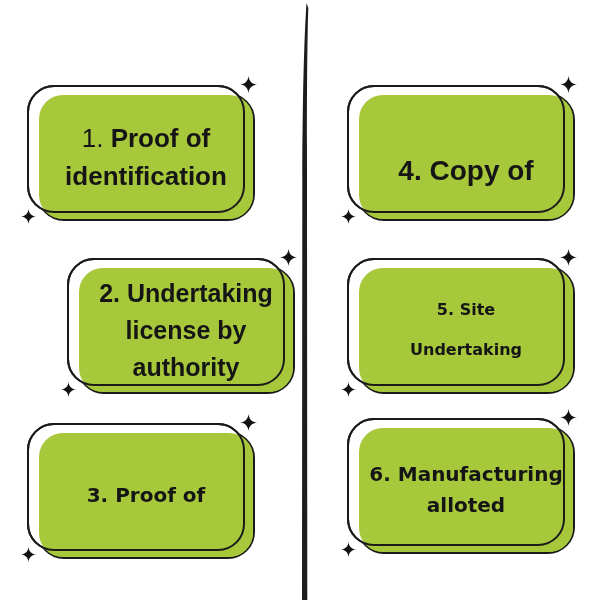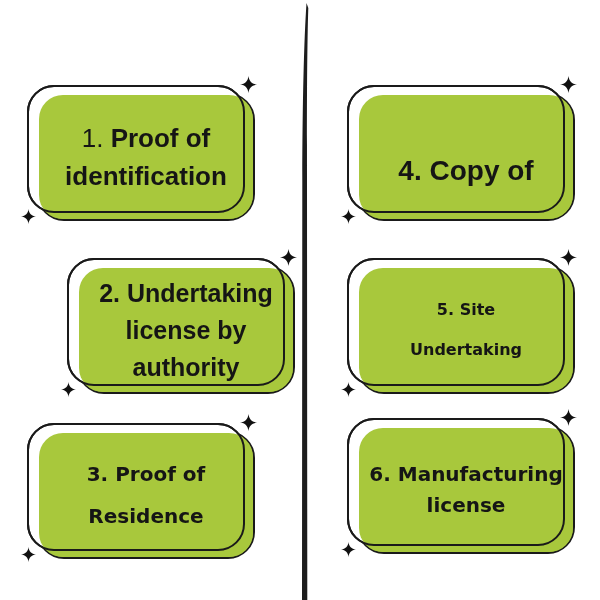--- a/index.html
+++ b/index.html
@@ -113,21 +113,20 @@
         <path d="M12 0C12.9 7.4 16.6 11.1 24 12C16.6 12.9 12.9 16.6 12 24C11.1 16.6 7.4 12.9 0 12C7.4 11.1 11.1 7.4 12 0Z"></path>
       </svg>
   </div>
 
   <div class="card card3 pos3">
     <div class="layer shadow"></div>
     <div class="layer white"></div>
     <div class="layer face">
       <div class="txt font-b">
         <div><span class="num">3.</span> <span>Proof of</span></div>
-        <div>Residence</div>
       </div>
     </div>
     <div class="layer ring"></div>
     <svg class="sparkle tr" viewBox="0 0 24 24">
         <path d="M12 0C12.9 7.4 16.6 11.1 24 12C16.6 12.9 12.9 16.6 12 24C11.1 16.6 7.4 12.9 0 12C7.4 11.1 11.1 7.4 12 0Z"></path>
       </svg>
     <svg class="sparkle bl" viewBox="0 0 24 24">
         <path d="M12 0C12.9 7.4 16.6 11.1 24 12C16.6 12.9 12.9 16.6 12 24C11.1 16.6 7.4 12.9 0 12C7.4 11.1 11.1 7.4 12 0Z"></path>
       </svg>
   </div>
@@ -166,21 +165,21 @@
         <path d="M12 0C12.9 7.4 16.6 11.1 24 12C16.6 12.9 12.9 16.6 12 24C11.1 16.6 7.4 12.9 0 12C7.4 11.1 11.1 7.4 12 0Z"></path>
       </svg>
   </div>
 
   <div class="card card6 pos6">
     <div class="layer shadow"></div>
     <div class="layer white"></div>
     <div class="layer face">
       <div class="txt font-b">
         <div><span class="num">6.</span> <span>Manufacturing</span></div>
-        <div>license</div>
+        <div>alloted</div>
       </div>
     </div>
     <div class="layer ring"></div>
     <svg class="sparkle tr" viewBox="0 0 24 24">
         <path d="M12 0C12.9 7.4 16.6 11.1 24 12C16.6 12.9 12.9 16.6 12 24C11.1 16.6 7.4 12.9 0 12C7.4 11.1 11.1 7.4 12 0Z"></path>
       </svg>
     <svg class="sparkle bl" viewBox="0 0 24 24">
         <path d="M12 0C12.9 7.4 16.6 11.1 24 12C16.6 12.9 12.9 16.6 12 24C11.1 16.6 7.4 12.9 0 12C7.4 11.1 11.1 7.4 12 0Z"></path>
       </svg>
   </div>

